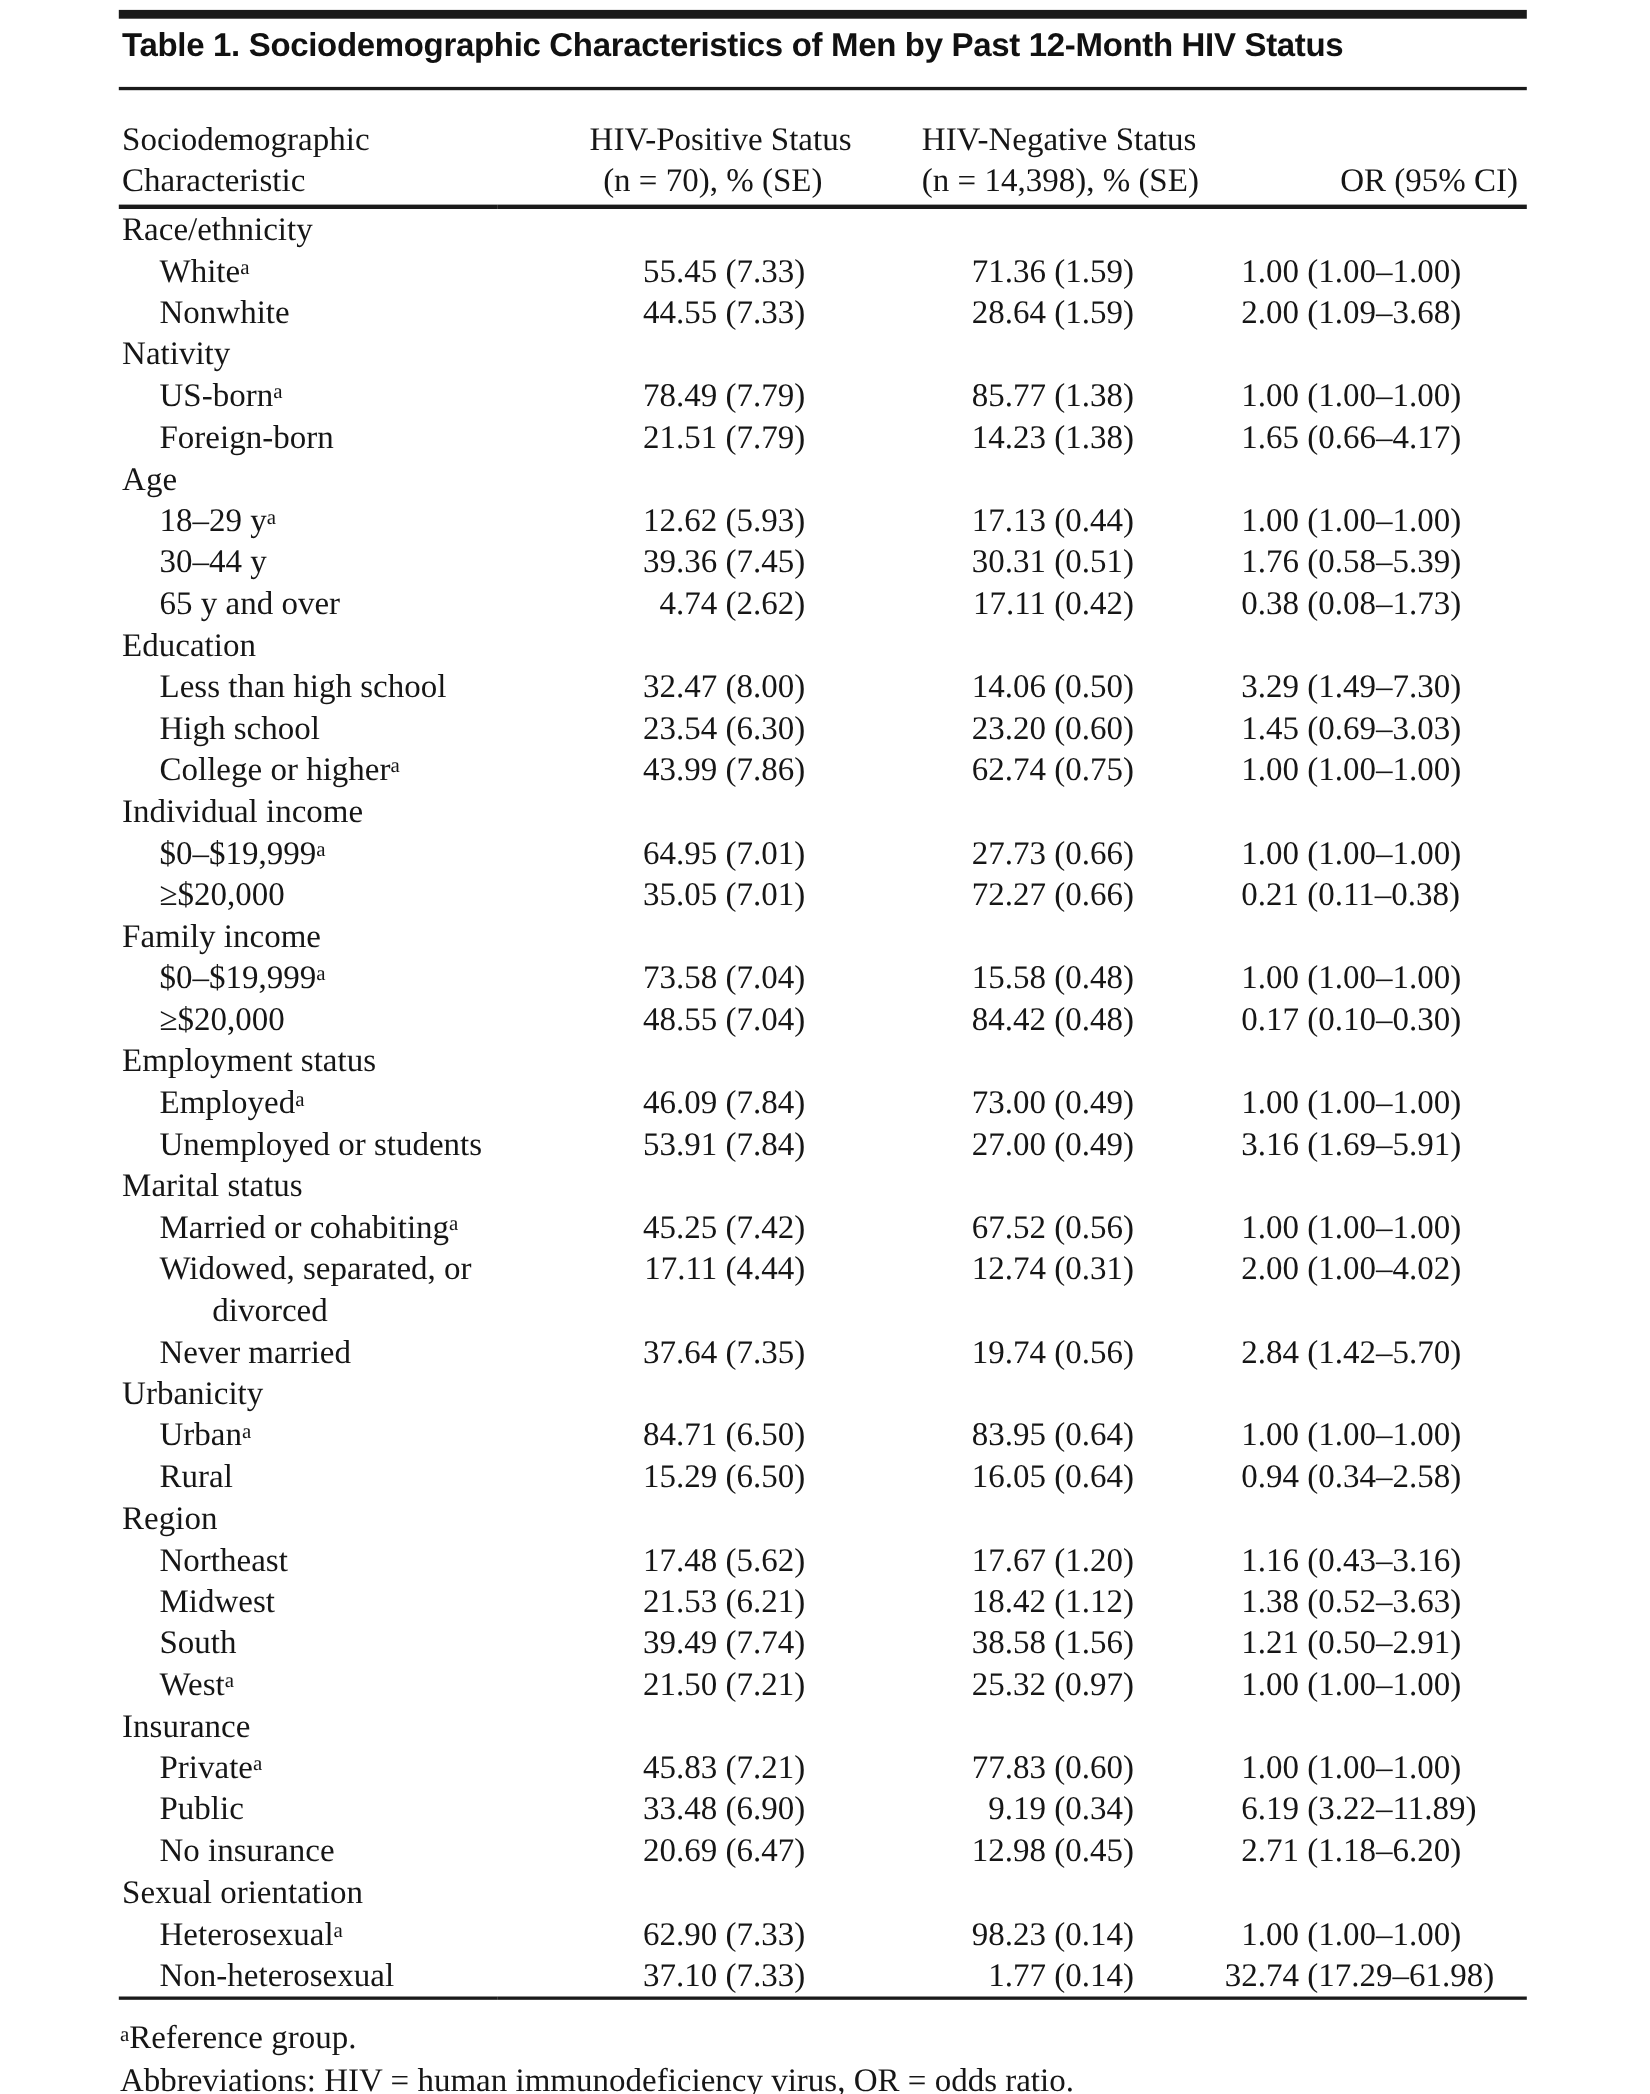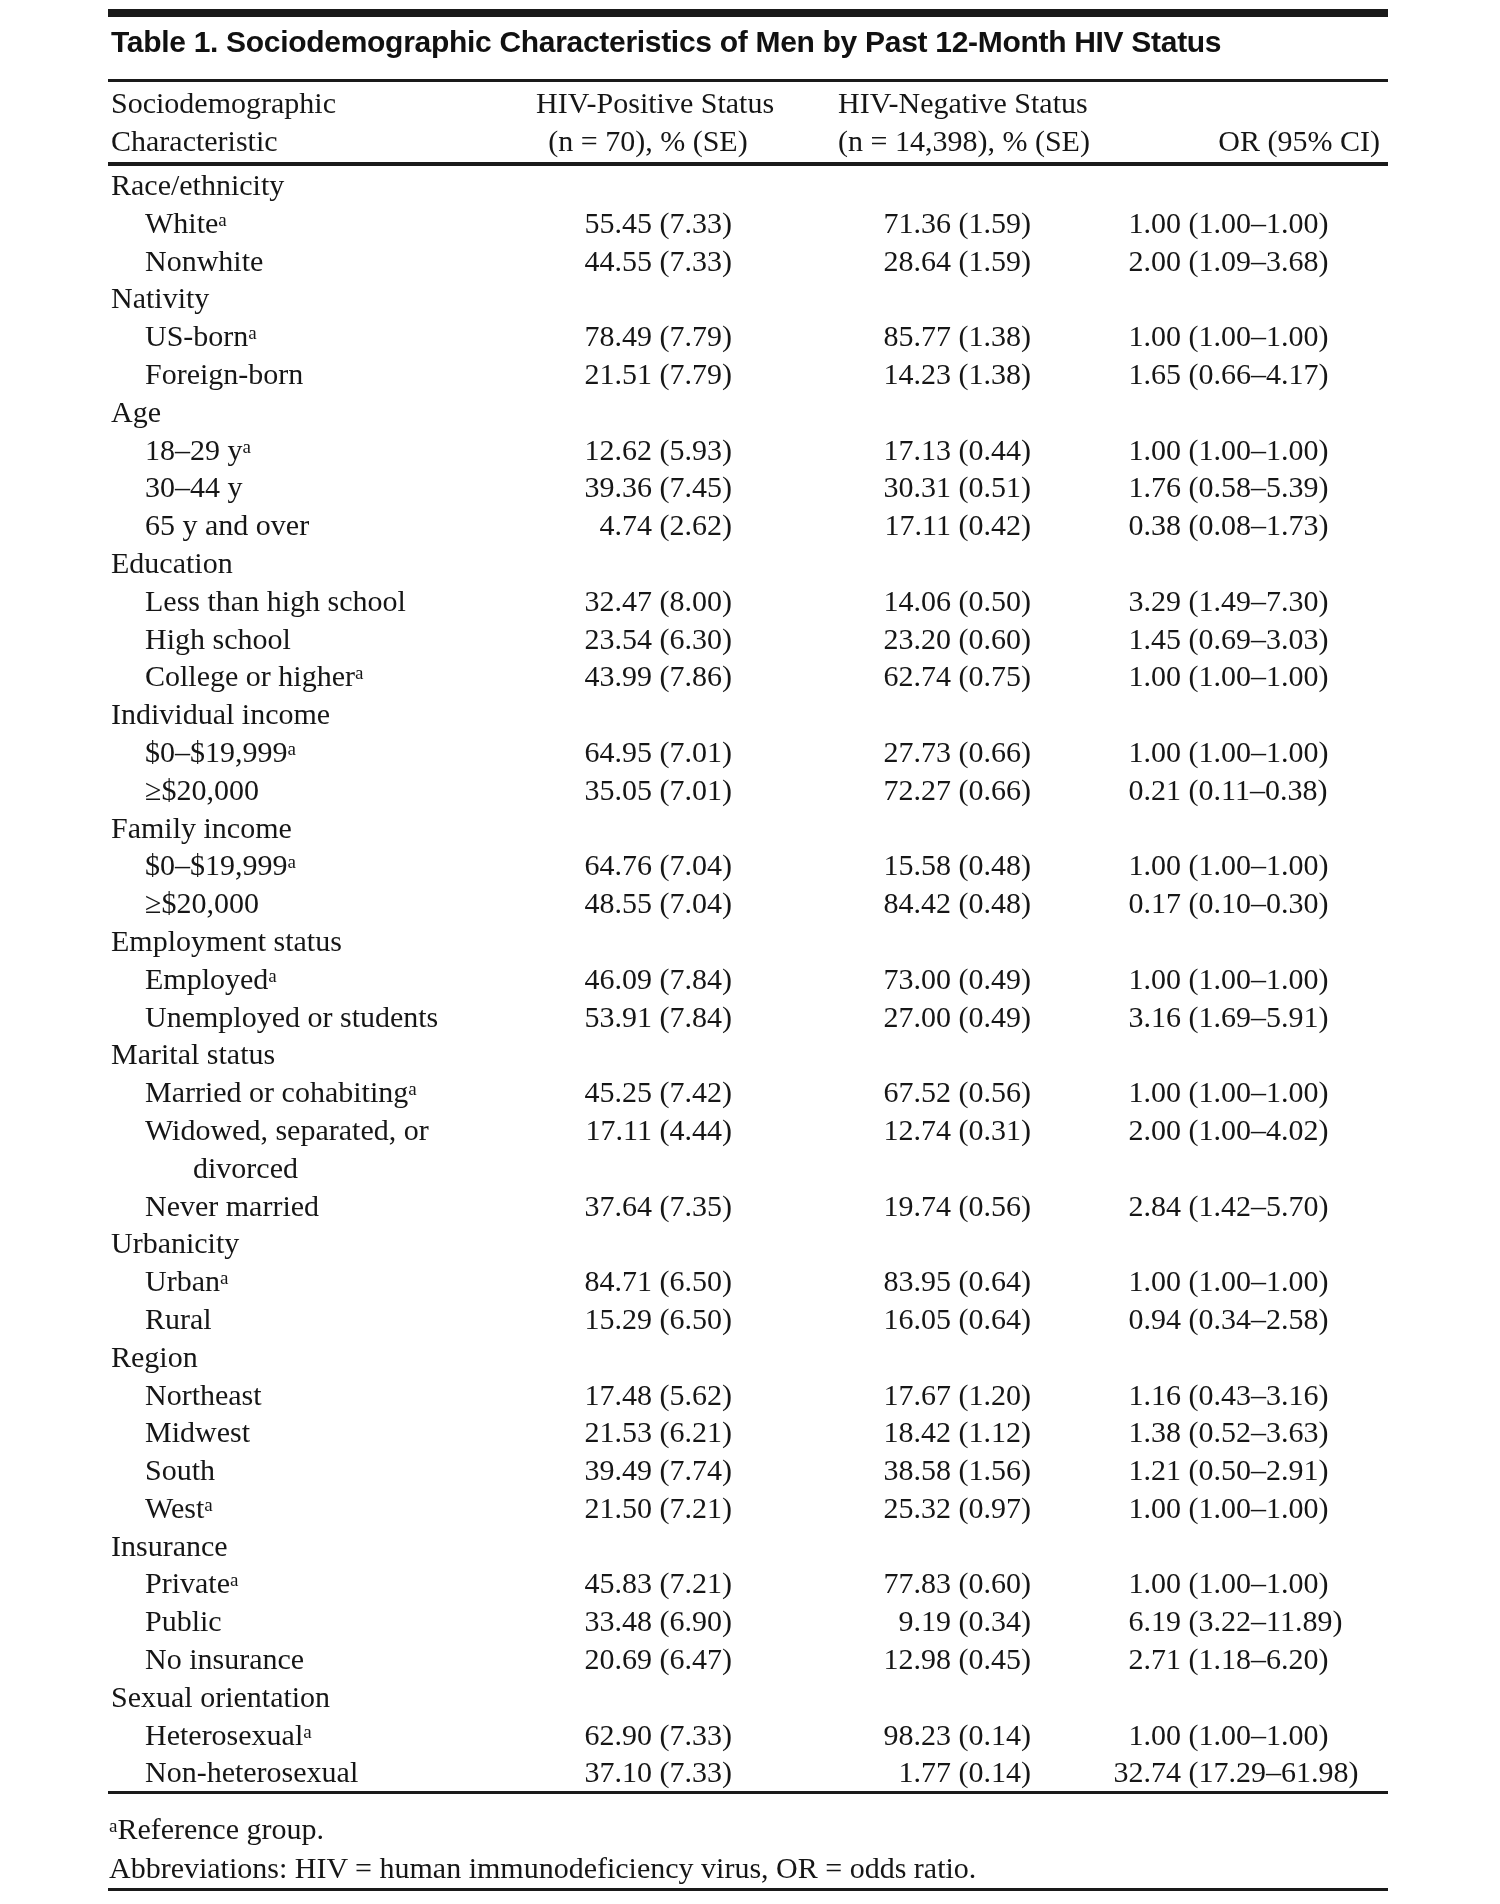--- a/index.html
+++ b/index.html
@@ -11,21 +11,21 @@
   }
   .page { position:absolute; left:108px; top:9px; width:1280px; }
   .topbar { height:8px; background:#1a1a1a; }
   .title {
     font-family:"Liberation Sans","DejaVu Sans",sans-serif;
     font-weight:bold; font-size:30px; letter-spacing:-0.3px;
     line-height:50px; height:65px; padding-left:3px;
     border-bottom:3px solid #1a1a1a; white-space:nowrap; color:#111;
   }
   table { border-collapse:collapse; width:1280px; table-layout:fixed;
-          border-bottom:3px solid #1a1a1a; }
+          border-bottom:3px solid #1a1a1a;margin-top:24px; }
   col.w1{width:344px} col.w2{width:308px} col.w3{width:300px} col.w4{width:328px}
   thead th {
     font-weight:normal; font-size:30px; line-height:38px;
     vertical-align:top; border-bottom:4px solid #1a1a1a;
     padding:2px 0; text-align:left;
   }
   .h1s { display:block; white-space:pre-line; padding-left:3px; }
   .hc  { display:block; width:224px; margin-left:84px; text-align:center; white-space:pre; }
   .hc3 { margin-left:78px; }
   th.h4 { vertical-align:bottom; text-align:right; padding-right:8px; white-space:nowrap; }
@@ -205,21 +205,21 @@
   </tr>
 
   <tr>
     <td class="sec" colspan="4">Family income</td>
   </tr>
 
   <tr>
     <td class="c1">
             <span class="lab">$0–$19,999<sup>a</sup></span>
           </td>
-    <td class="c2 num"><span class="np">64.76</span><span class="rest"> (7.04)</span></td>
+    <td class="c2 num"><span class="np">73.58</span><span class="rest"> (7.04)</span></td>
     <td class="c3 num"><span class="np">15.58</span><span class="rest"> (0.48)</span></td>
     <td class="c4 num"><span class="np">1.00</span><span class="rest"> (1.00–1.00)</span></td>
   </tr>
 
   <tr>
     <td class="c1">
             <span class="lab">≥$20,000</span>
           </td>
     <td class="c2 num"><span class="np">48.55</span><span class="rest"> (7.04)</span></td>
     <td class="c3 num"><span class="np">84.42</span><span class="rest"> (0.48)</span></td>

